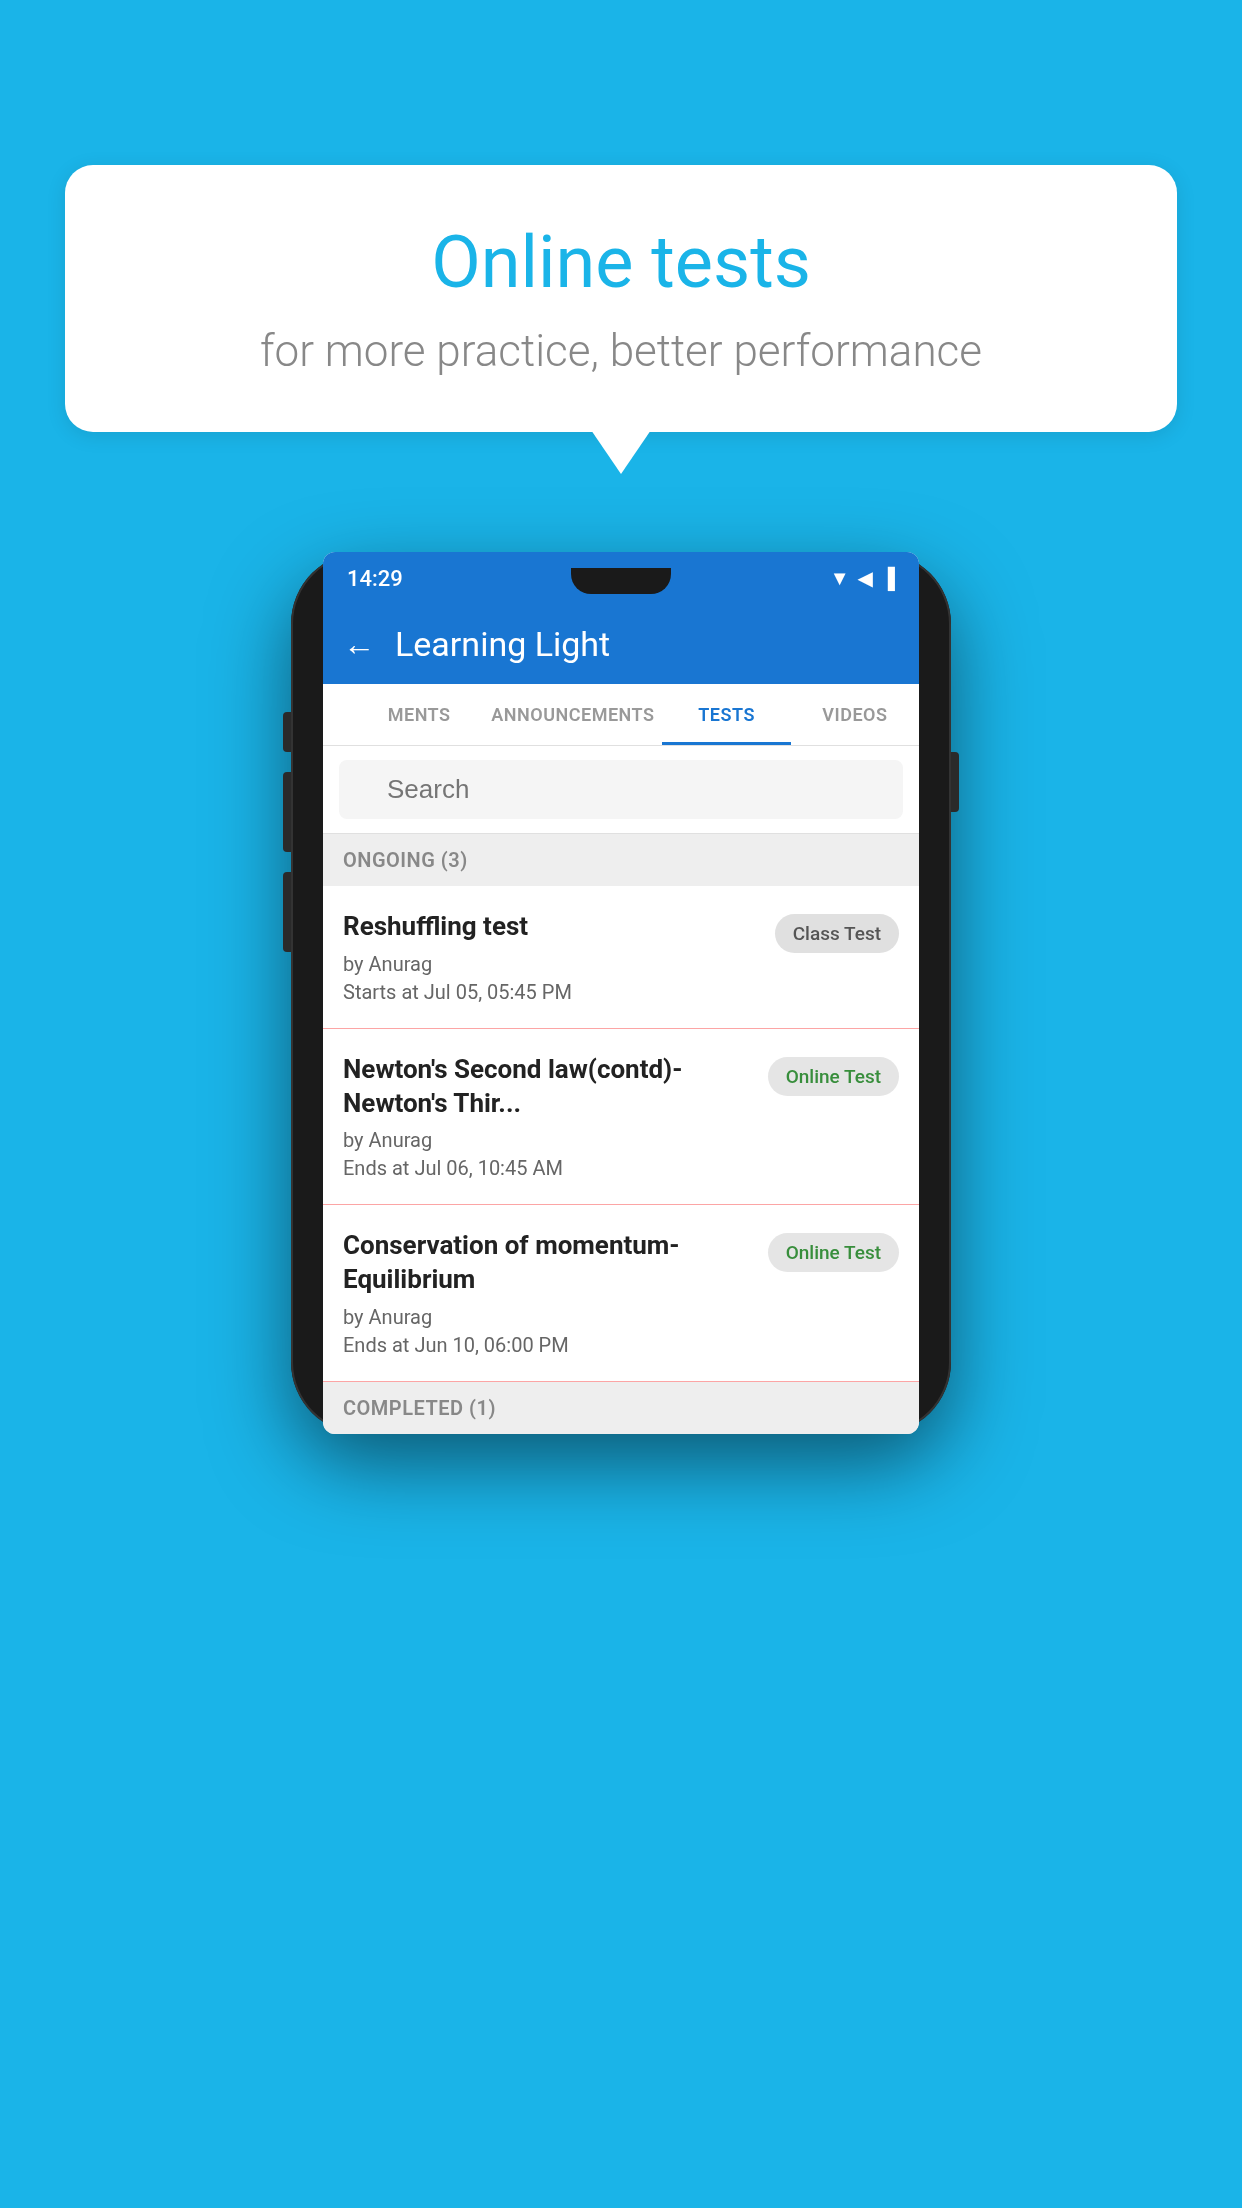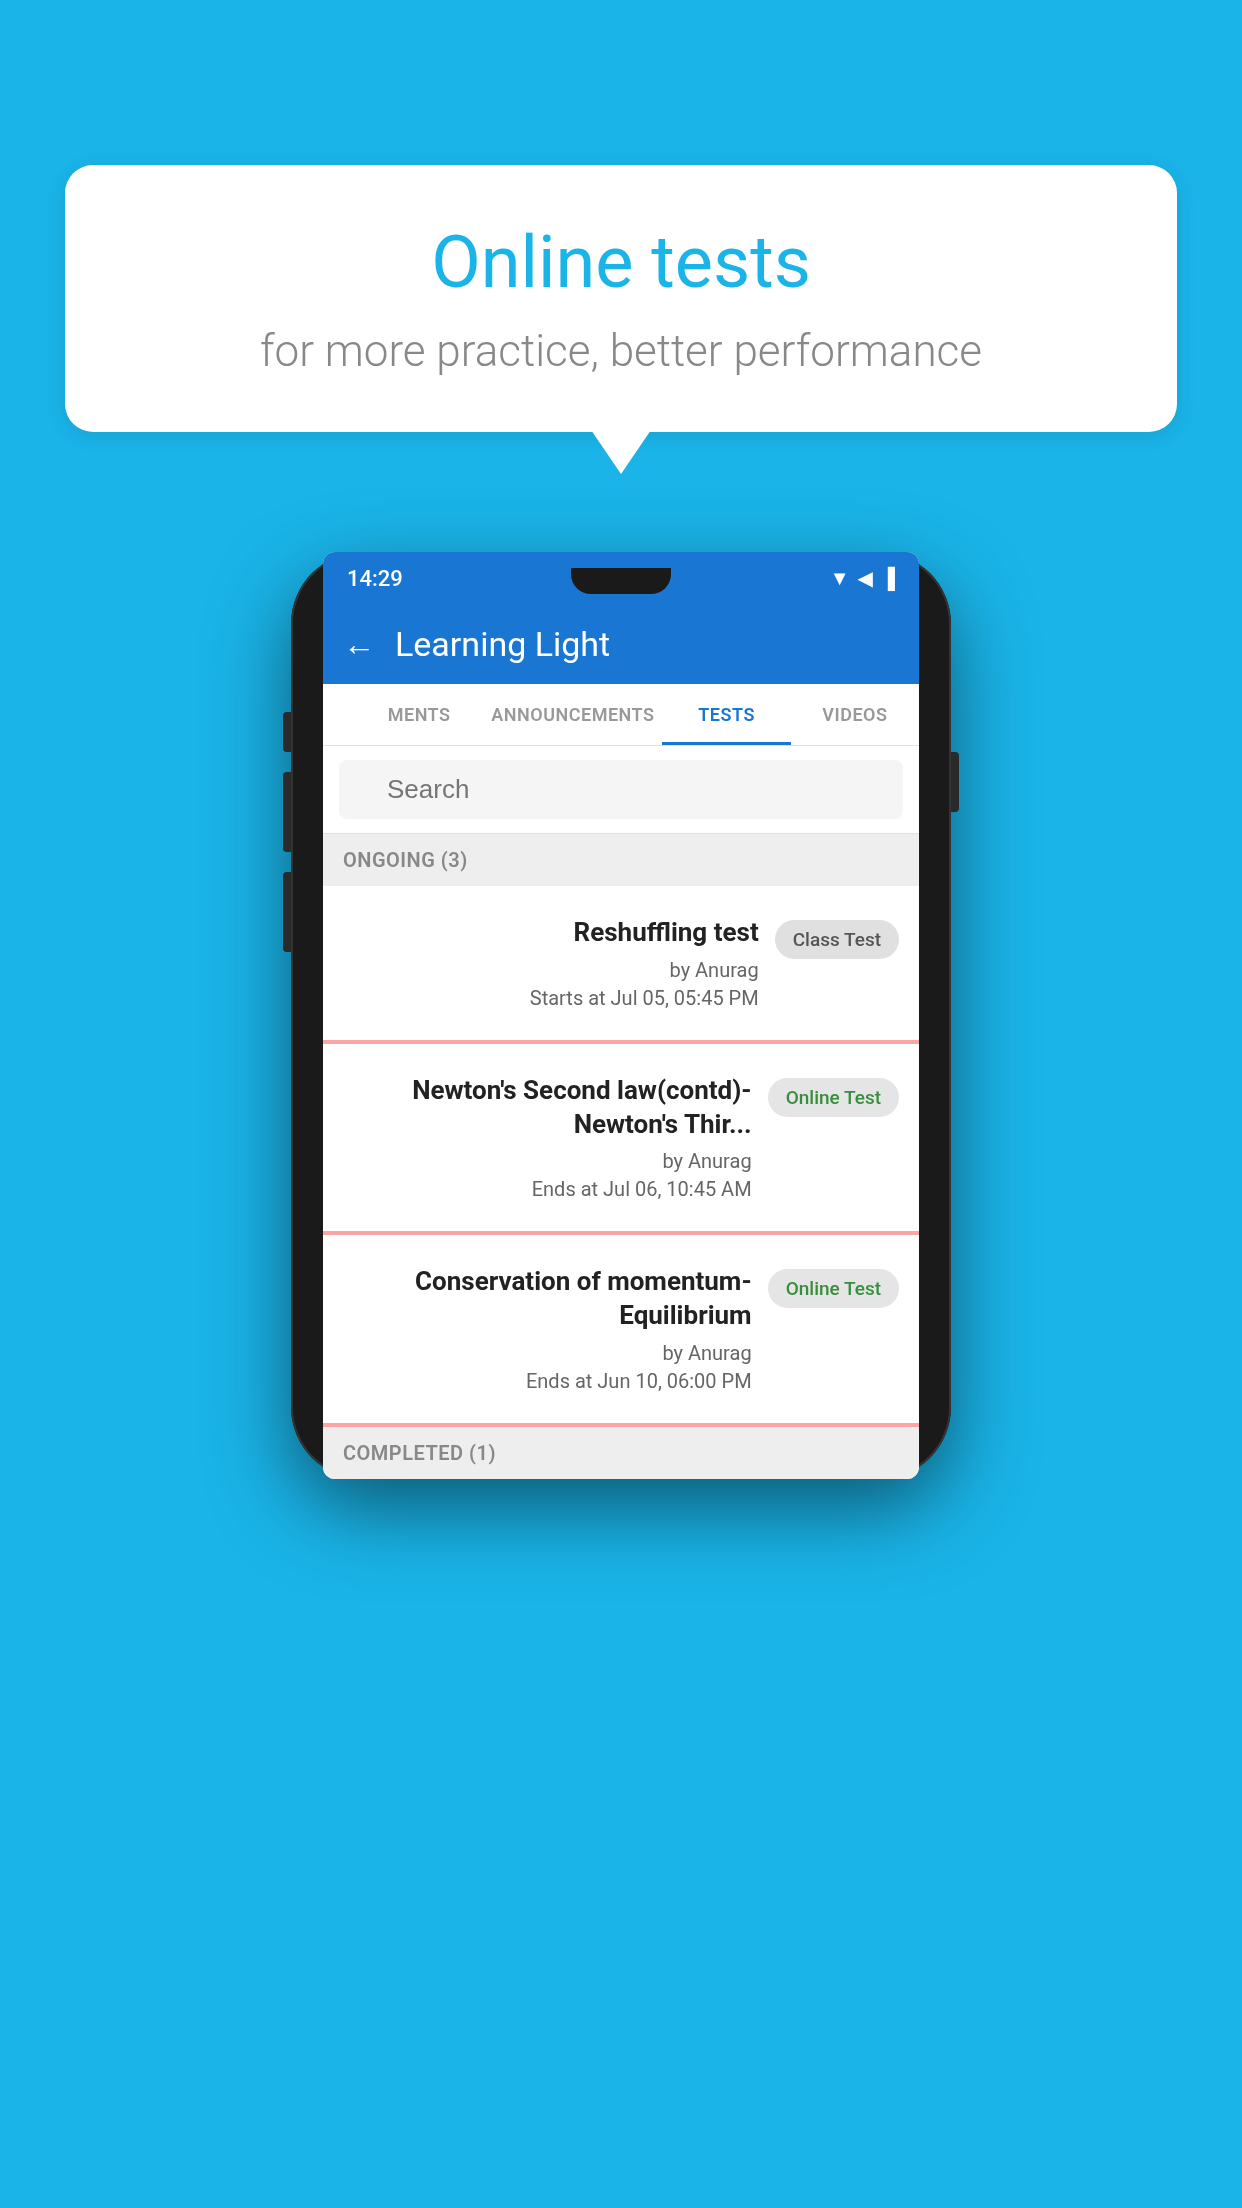--- a/index.html
+++ b/index.html
@@ -219,26 +219,25 @@
       color: #888;
       letter-spacing: 0.5px;
     }
 
     
     .test-list {
       background: white;
     }
 
     .test-item {
-      padding: 30px 20px;
-      border-bottom: 4px solid #fca5a5;
+      padding: 24px 20px;
+      border-bottom: 1px solid #fca5a5;
       display: flex;
       justify-content: space-between;
       align-items: flex-start;
-      text-align: right;
     }
 
     .test-info {
       flex: 1;
       padding-right: 16px;
     }
 
     .test-name {
       font-size: 26px;
       font-weight: 700;

